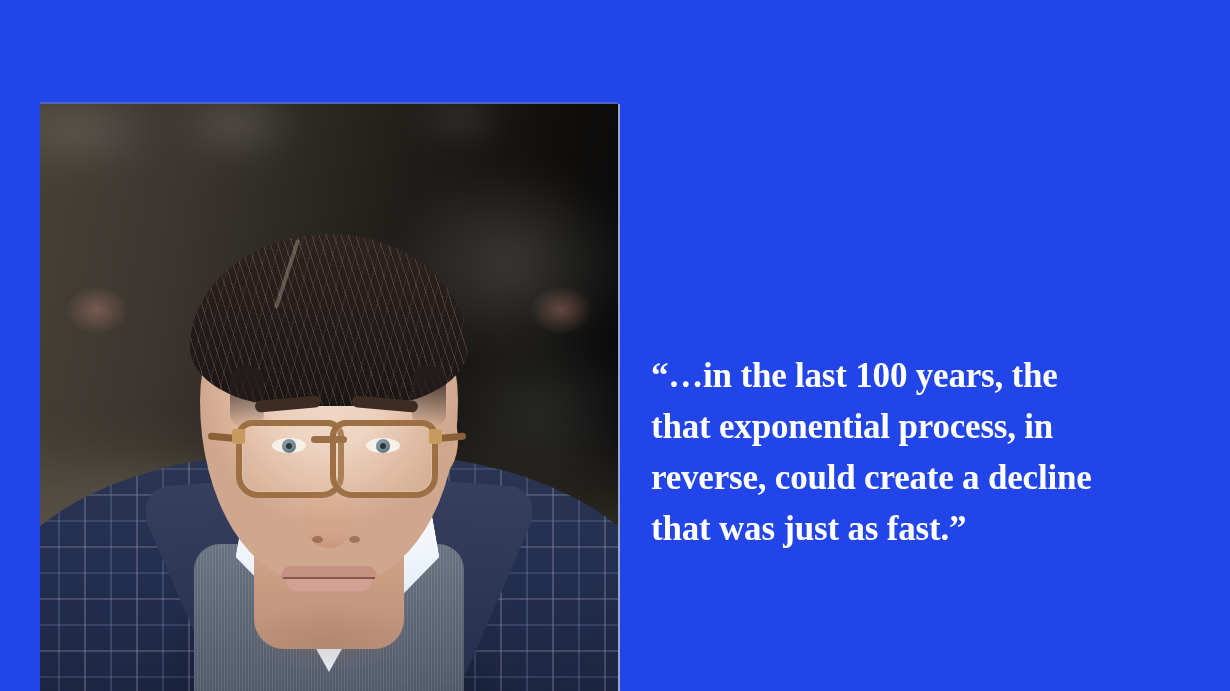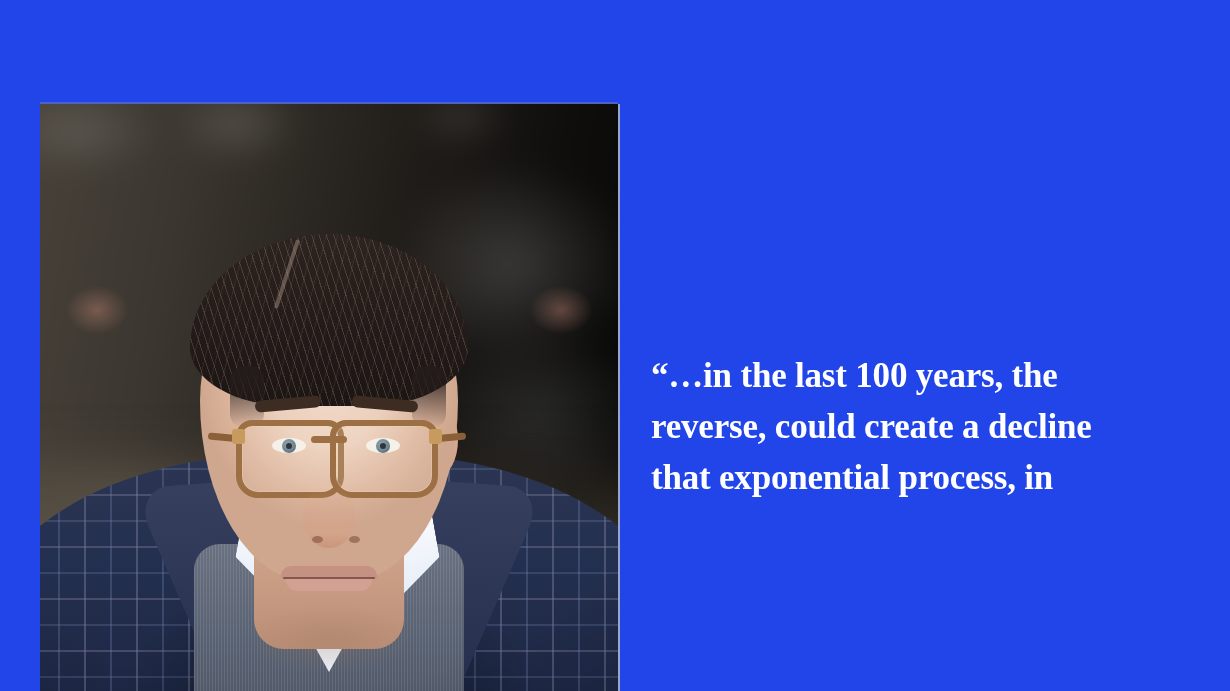--- a/index.html
+++ b/index.html
@@ -510,17 +510,18 @@
         <div class="chin-shadow"></div>
 
       </div>
 
       <div class="photo-vignette"></div>
     </div>
   </div>
 
   <div class="quote-block">
     <div class="quote-line">“…in the last 100 years, the</div>
+    <div class="quote-line">that exponential process, in</div>
     <div class="quote-line">reverse, could create a decline</div>
-    <div class="quote-line">that exponential process, in</div>
+    <div class="quote-line">that was just as fast.”</div>
   </div>
 
 </div>
 
 </body></html>

